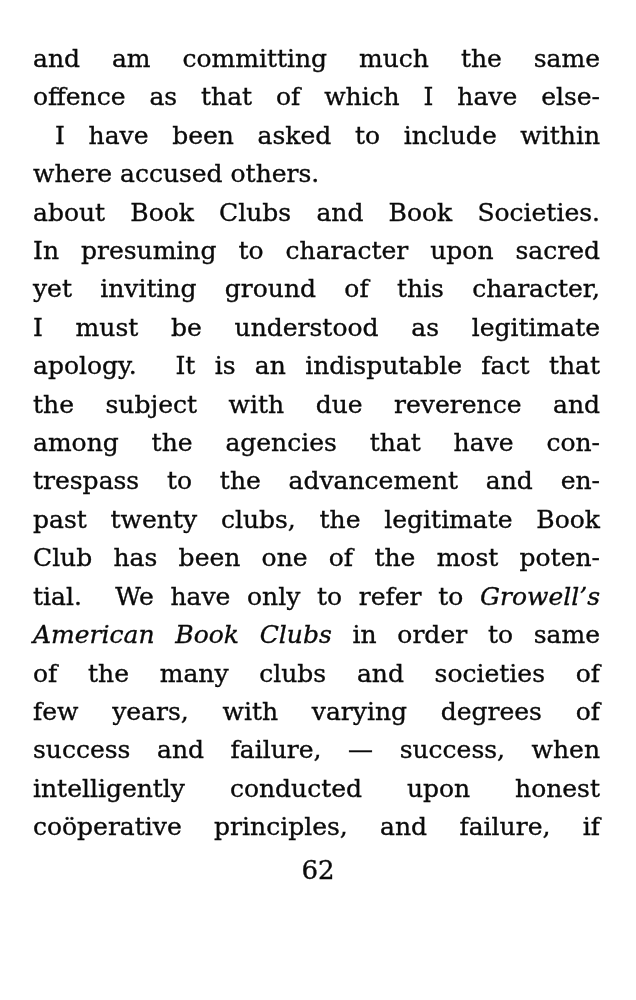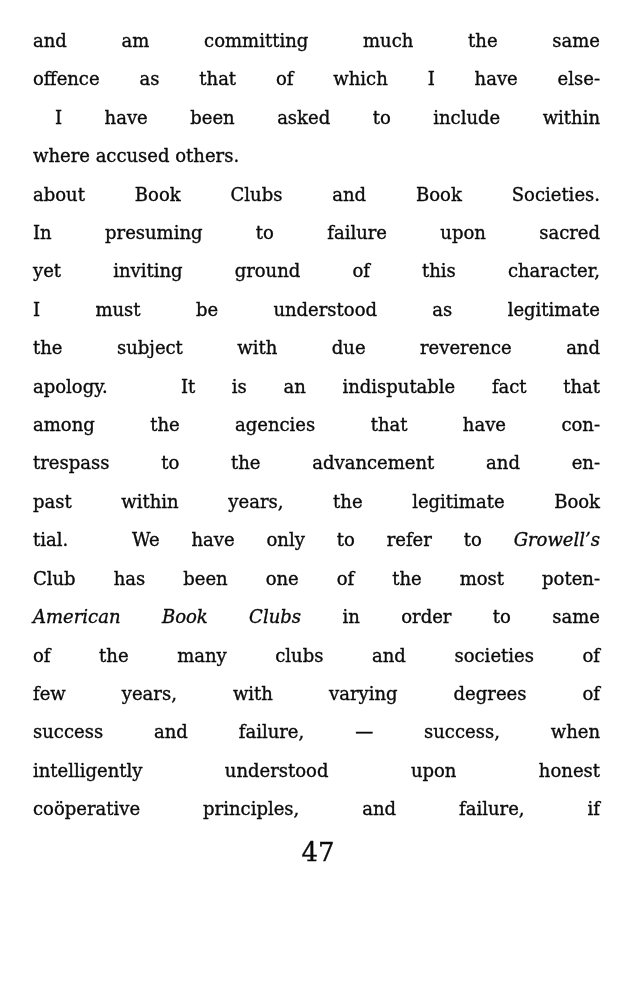--- a/index.html
+++ b/index.html
@@ -10,22 +10,22 @@
   .page {
     position: relative;
     width: 636px;
     height: 1000px;
     background: #ffffff;
     overflow: hidden;
     font-family: "DejaVu Serif", serif;
     color: #0b0b0b;
   }
   .text-block {
-    padding: 22px 36px 0 33px;
-    font-size: 18px;
+    padding: 40px 36px 0 33px;
+    font-size: 25px;
     line-height: 38.4px;
     -webkit-text-stroke: 0.35px #0b0b0b;
   }
   .line {
     text-align: justify;
     text-align-last: justify;
     -moz-text-align-last: justify;
   }
   .line.para-end {
     text-align-last: left;
@@ -48,31 +48,31 @@
 </head>
 <body>
 
 <div class="page">
   <div class="text-block" id="text-block">
       <div class="line"><span>and am committing much the same</span></div>
       <div class="line"><span>offence as that of which I have else-</span></div>
       <div class="line indent"><span>I have been asked to include within</span></div>
       <div class="line para-end"><span>where accused others.</span></div>
       <div class="line"><span>about Book Clubs and Book Societies.</span></div>
-      <div class="line"><span>In presuming to failure upon sacred</span></div>
+      <div class="line"><span>In presuming to character upon sacred</span></div>
       <div class="line"><span>yet inviting ground of this character,</span></div>
       <div class="line"><span>I must be understood as legitimate</span></div>
+      <div class="line"><span>apology.&nbsp; It is an indisputable fact that</span></div>
       <div class="line"><span>the subject with due reverence and</span></div>
-      <div class="line"><span>apology.&nbsp; It is an indisputable fact that</span></div>
       <div class="line"><span>among the agencies that have con-</span></div>
       <div class="line"><span>trespass to the advancement and en-</span></div>
-      <div class="line"><span>past within years, the legitimate Book</span></div>
+      <div class="line"><span>past twenty clubs, the legitimate Book</span></div>
+      <div class="line"><span>Club has been one of the most poten-</span></div>
       <div class="line"><span>tial.&nbsp; We have only to refer to </span><span class="ital">Growell’s</span></div>
-      <div class="line"><span>Club has been one of the most poten-</span></div>
       <div class="line"><span class="ital">American Book Clubs</span><span> in order to same</span></div>
       <div class="line"><span>of the many clubs and societies of</span></div>
       <div class="line"><span>few years, with varying degrees of</span></div>
       <div class="line"><span>success and failure, — success, when</span></div>
-      <div class="line"><span>intelligently understood upon honest</span></div>
+      <div class="line"><span>intelligently conducted upon honest</span></div>
       <div class="line"><span>coöperative principles, and failure, if</span></div>
     </div>
-  <div class="page-number">47</div>
+  <div class="page-number">62</div>
 </div>
 
 </body></html>

